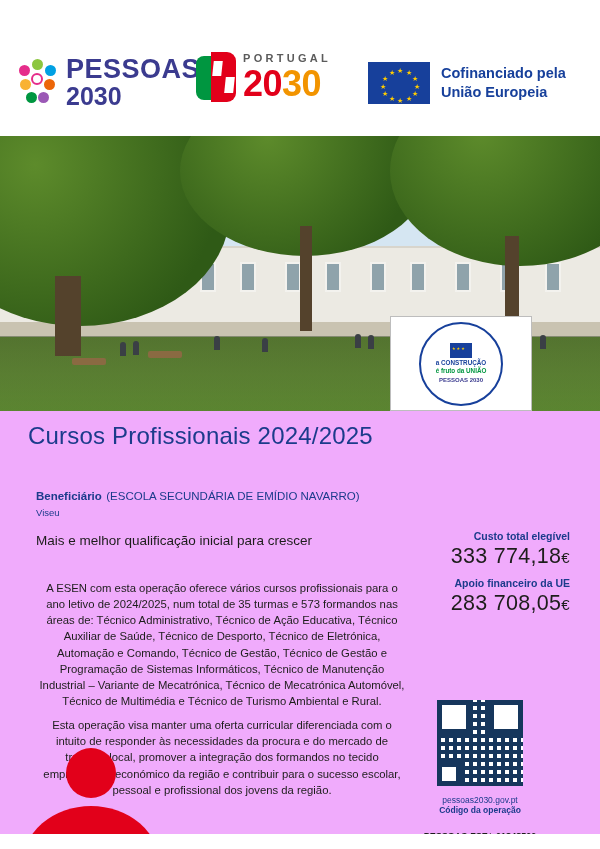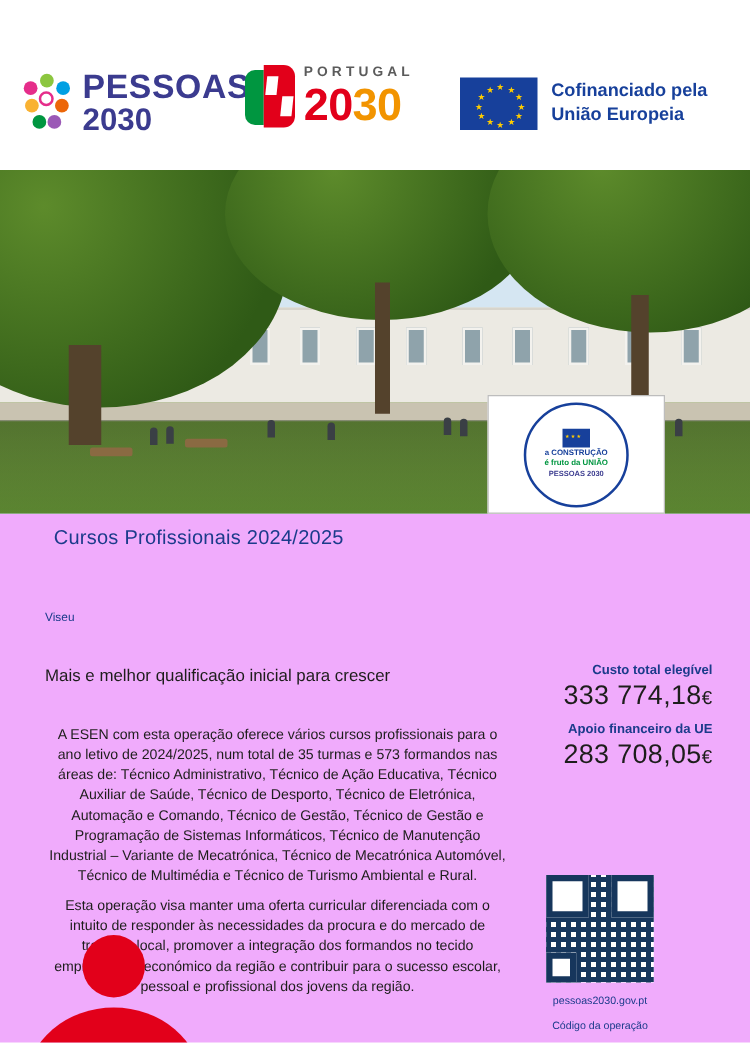--- a/index.html
+++ b/index.html
@@ -189,22 +189,22 @@
     text-align: center;
   }
   .seal-t2 { color: #009640; }
   .seal-mini {
     margin-top: 2px; font-size: 6px; font-weight: bold; color: #3b3b8f;
     text-align: center; line-height: 1.1;
   }
 
   
   .title {
-    position: absolute; left: 43px; top: 422px;
-    font-size: 16px; color: #1b3b8b; letter-spacing: 0.2px;
+    position: absolute; left: 28px; top: 422px;
+    font-size: 24px; color: #1b3b8b; letter-spacing: 0.2px;
   }
 
   .label {
     font-size: 11.5px; color: #1b3b8b; font-weight: bold;
   }
   .value {
     font-size: 13.5px; color: #1d1d1b;
   }
 
   .beneficiario { position: absolute; left: 36px; top: 486px; }
@@ -257,21 +257,21 @@
   .qr::before { left: 0; top: 0; }
   .qr::after  { right: 0; top: 0; }
   .qr-inner {
     position: absolute; left: 0; bottom: 0; width: 24px; height: 24px;
     border: 5px solid #16365c; background: #fff;
   }
   .qr-url {
     font-size: 8.5px; color: #1b3b8b; margin-top: 9px;
   }
   .codigo-label {
-    font-size: 8.5px; color: #1b3b8b; font-weight: normal; margin-top: 10px;
+    font-size: 8.5px; color: #1b3b8b; font-weight: bold; margin-top: 0;
   }
   .codigo-value {
     font-size: 9px; color: #1d1d1b; font-weight: bold; margin-top: 16px;
   }
 
   
   .red-figure {
     position: absolute; left: 22px; bottom: -34px; width: 140px; height: 120px;
     z-index: 0;
   }
@@ -394,20 +394,24 @@
           <span>PESSOAS</span>
           <span>2030</span>
         </div>
       </div>
     </div>
   </div>
 
   <div class="title">Cursos Profissionais 2024/2025</div>
 
   <div class="beneficiario">
+    <div>
+      <span class="label">Beneficiário</span>
+      <span class="label" style="font-weight:normal">(ESCOLA SECUNDÁRIA DE EMÍDIO NAVARRO)</span>
+    </div>
     <div class="sub">Viseu</div>
   </div>
 
   <div class="prioridade">
     <div class="value">Mais e melhor qualificação inicial para crescer</div>
   </div>
 
   <div class="descricao">
     <p>A ESEN com esta operação oferece vários cursos profissionais para o ano letivo de 2024/2025, num total  de 35 turmas e 573 formandos nas áreas de: Técnico Administrativo, Técnico de Ação Educativa, Técnico Auxiliar de Saúde, Técnico de Desporto, Técnico de Eletrónica, Automação e Comando, Técnico de Gestão, Técnico de Gestão e Programação de Sistemas Informáticos, Técnico de Manutenção Industrial – Variante de Mecatrónica, Técnico de Mecatrónica Automóvel, Técnico de Multimédia e Técnico de Turismo Ambiental e Rural.</p>
     <p>Esta operação visa manter uma oferta curricular diferenciada com o intuito de responder às necessidades da procura e do mercado de trabalho local, promover a integração dos formandos no tecido empresarial e económico da região e contribuir para o sucesso escolar, pessoal e profissional dos jovens da região.</p>

